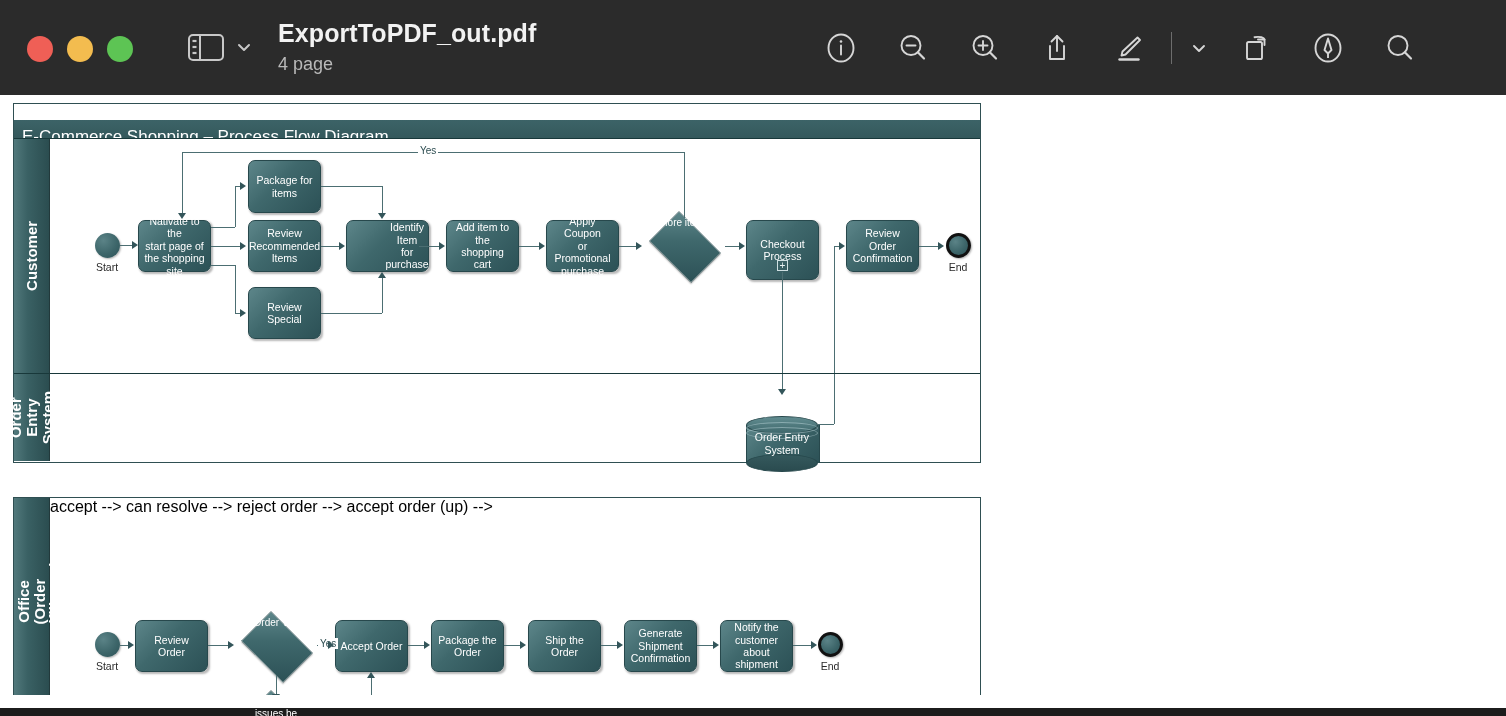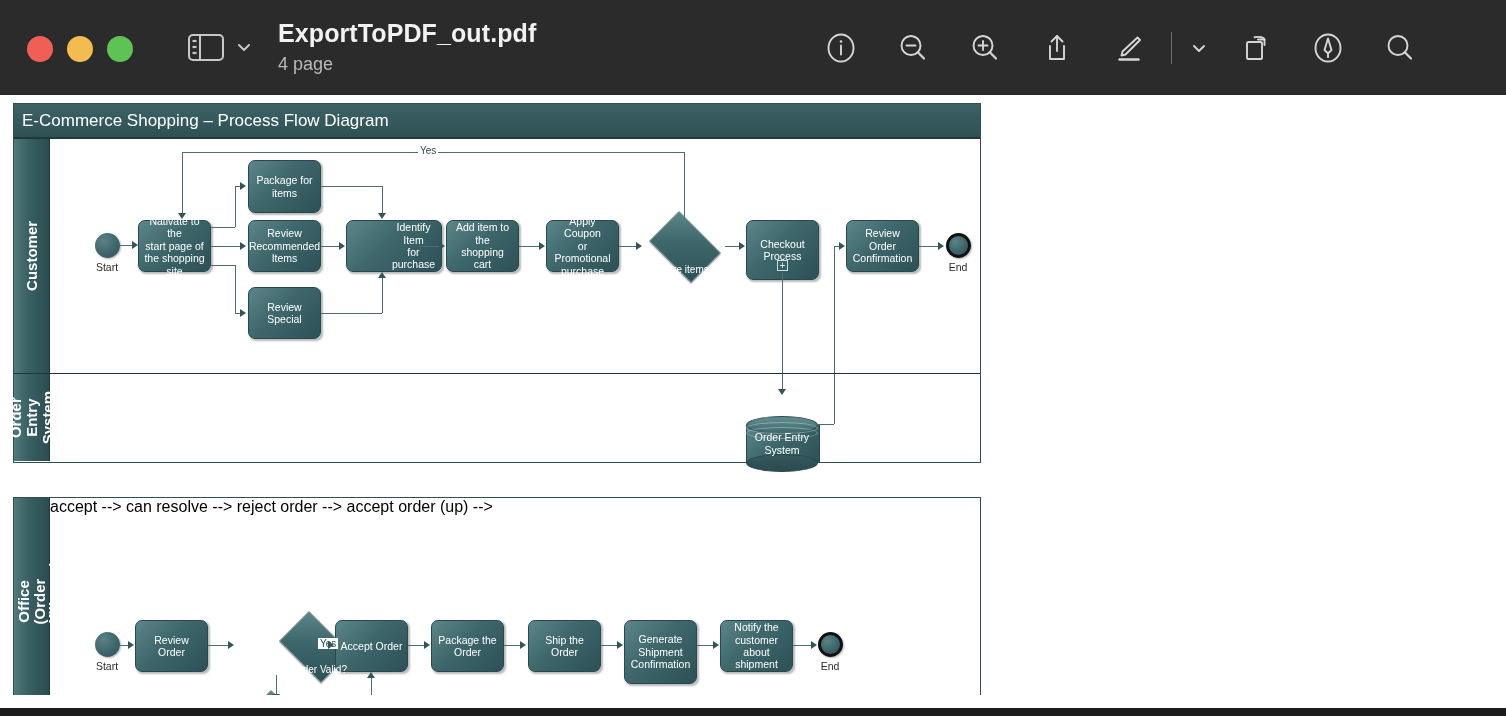--- a/index.html
+++ b/index.html
@@ -45,21 +45,21 @@
   .page{
     position:absolute;left:0;top:95px;width:1506px;height:600px;background:#ffffff;
   }
 
   
   .diagram{position:absolute;background:#ffffff;}
 
   
   #diagram-top{left:13px;top:8px;width:966px;height:358px;border:1px solid #2f4f52;}
   .pool-title{
-    position:absolute;left:0;top:0;width:100%;height:34px;
+    position:absolute;left:0;top:16px;width:100%;height:34px;
     background:linear-gradient(180deg,#3c6367 0%,#2e5053 100%);
     color:#ffffff;font-size:17px;display:flex;align-items:center;
     padding-left:8px;box-sizing:border-box;border-bottom:1px solid #22393b;
   }
   .lane{position:absolute;left:0;border-top:1px solid #18383a;box-sizing:border-box;}
   .lane-head{
     position:absolute;left:0;top:0;width:36px;height:100%;
     background:linear-gradient(90deg,#52797c 0%,#3a6164 38%,#2b4d50 100%);
     border-right:1px solid #22393b;box-sizing:border-box;
     display:flex;align-items:center;justify-content:center;
@@ -81,21 +81,21 @@
     border:1px solid #27484c;border-radius:7px;
     color:#ffffff;font-size:10.5px;line-height:1.18;
     display:flex;align-items:center;justify-content:center;text-align:center;
     padding:2px 4px;
     box-shadow:1.5px 1.5px 2px rgba(0,0,0,.28);
   }
   .node span{display:block;white-space:pre-line;}
 
   .diamond{
     position:absolute;box-sizing:border-box;
-    display:flex;align-items:flex-end;justify-content:center;
+    display:flex;align-items:flex-start;justify-content:center;
   }
   .diamond .dshape{
     position:absolute;left:0;top:0;width:100%;height:100%;
     background:linear-gradient(135deg,#5d868a 0%,#3f686c 42%,#2c5156 100%);
     border:1px solid #27484c;
     transform:rotate(45deg) scale(.707);
     box-shadow:1.5px 1.5px 2px rgba(0,0,0,.22);
   }
   .diamond span{
     position:relative;z-index:2;color:#fff;font-size:10px;line-height:1.15;
@@ -294,21 +294,21 @@
           </div>
           <div class="node" style="left:198px;top:81px;width:73px;height:52px;">
             <span>Review
 Recommended
 Items</span>
           </div>
           <div class="node" style="left:198px;top:148px;width:73px;height:52px;">
             <span>Review
 Special</span>
           </div>
-          <div class="node" style="left:296px;top:81px;width:96px;height:52px;padding-left:43px;">
+          <div class="node" style="left:296px;top:81px;width:83px;height:52px;padding-left:43px;">
             <span>Identify Item
 for purchase</span>
           </div>
           <div class="node" style="left:396px;top:81px;width:73px;height:52px;">
             <span>Add item to the
 shopping cart</span>
           </div>
           <div class="node" style="left:496px;top:81px;width:73px;height:52px;">
             <span>Apply Coupon
 or Promotional
@@ -425,35 +425,35 @@
 
           
           <div class="circle" style="left:45px;top:134px;width:25px;height:25px;"></div>
           <div class="circle-label" style="left:27px;top:162px;width:60px;">Start</div>
 
           
           <div class="node" style="left:85px;top:122px;width:73px;height:52px;">
             <span>Review Order</span>
           </div>
 
-          <div class="diamond" style="left:185px;top:119px;width:82px;height:58px;margin-left:38px;">
+          <div class="diamond" style="left:185px;top:119px;width:82px;height:58px;">
             <div class="dshape"></div>
             <span>Is Order Valid?</span>
           </div>
 
           <div class="node" style="left:285px;top:122px;width:73px;height:52px;">
             <span>Accept Order</span>
           </div>
           <div class="node" style="left:381px;top:122px;width:73px;height:52px;">
             <span>Package the Order</span>
           </div>
           <div class="node" style="left:478px;top:122px;width:73px;height:52px;">
             <span>Ship the Order</span>
           </div>
-          <div class="node" style="left:574px;top:122px;width:73px;height:64px;">
+          <div class="node" style="left:574px;top:122px;width:73px;height:52px;">
             <span>Generate
 Shipment
 Confirmation</span>
           </div>
           <div class="node" style="left:670px;top:122px;width:73px;height:52px;">
             <span>Notify the
 customer about
 shipment</span>
           </div>
 

